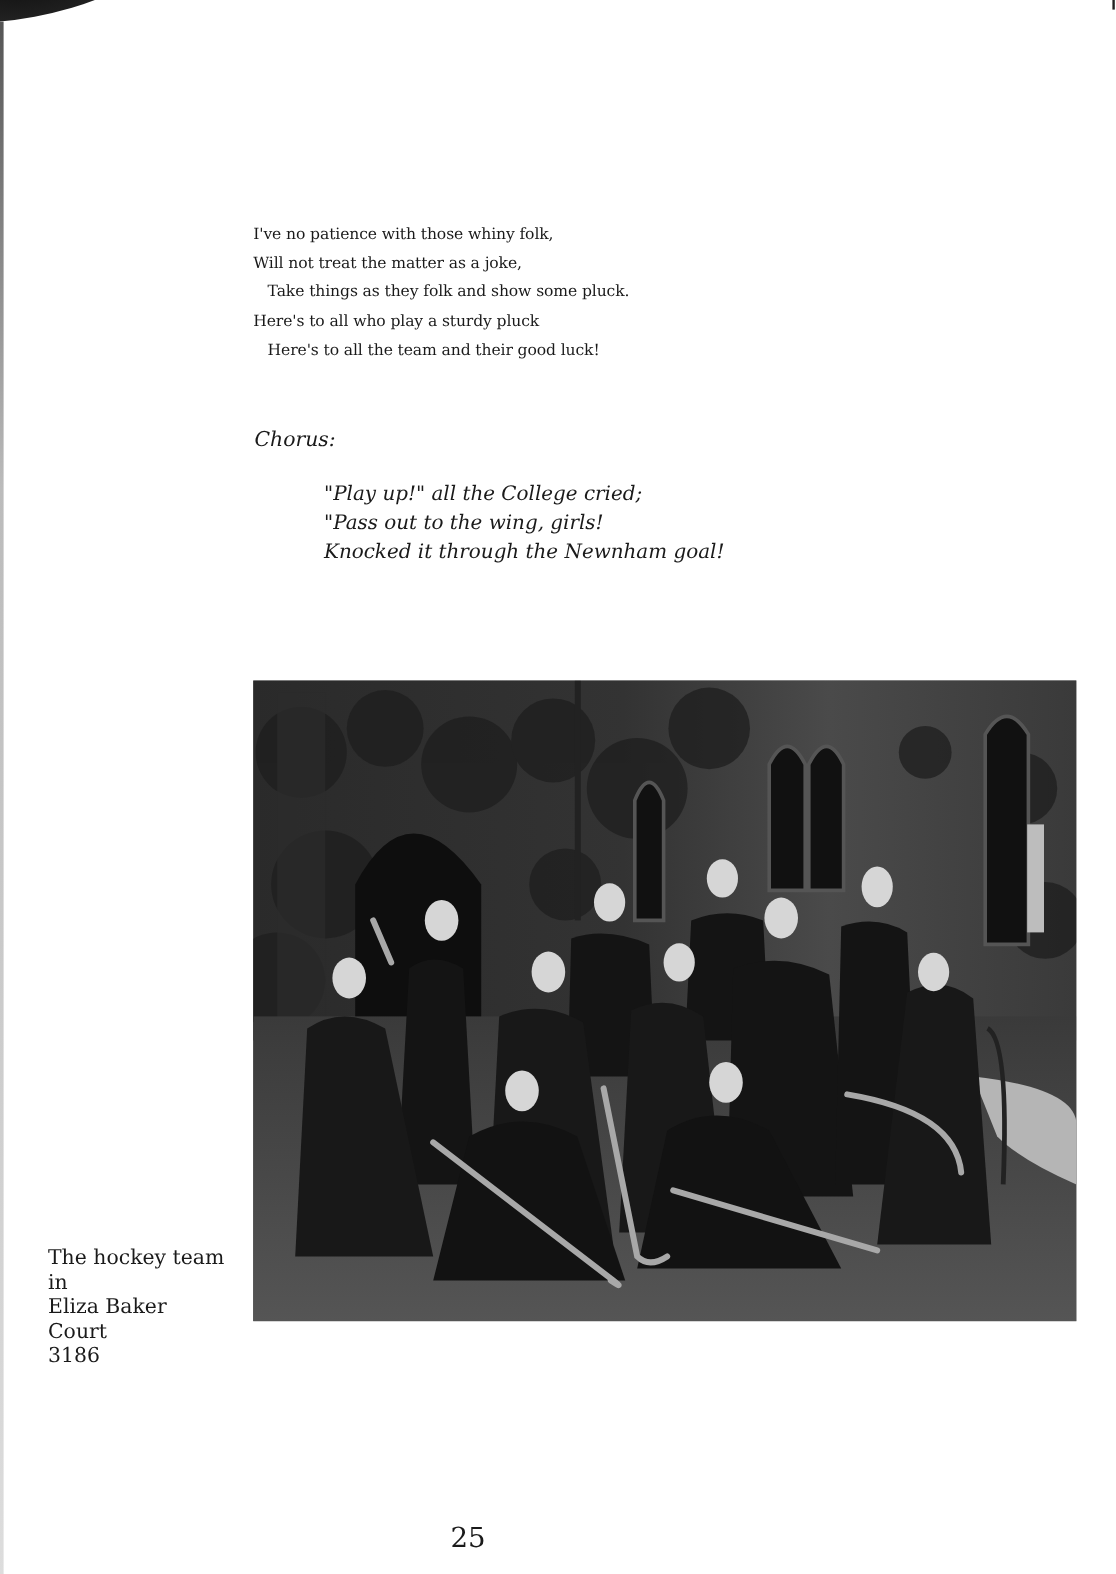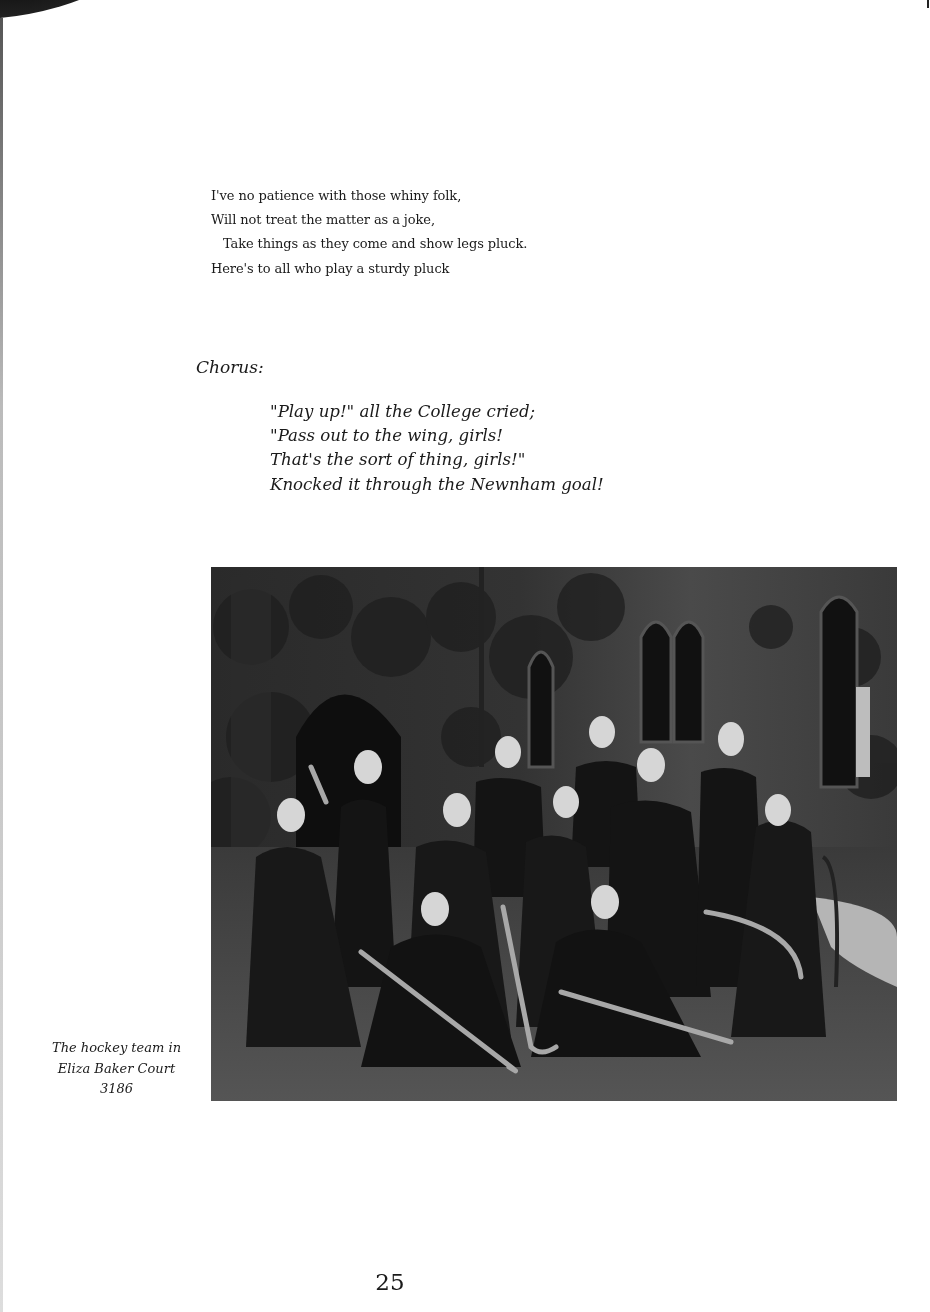--- a/index.html
+++ b/index.html
@@ -21,61 +21,61 @@
     .scan-mark-tr {
       position: absolute; left: 927px; top: 0; width: 2px; height: 8px; background: #222;
     }
     .verse {
       position: absolute; left: 211px; top: 136px;
       font-size: 13px; line-height: 24.2px; letter-spacing: -0.1px; margin-top: 48px;
     }
     .verse .line { white-space: nowrap; }
     .verse .line.indent { padding-left: 12px; }
     .chorus-label {
-      position: absolute; left: 196px; top: 355px;
+      position: absolute; left: 212px; top: 355px;
       font-style: italic; font-size: 17px; line-height: 24px;
     }
     .chorus {
       position: absolute; left: 270px; top: 400px;
       font-style: italic; font-size: 16.6px; line-height: 24.2px;
     }
     .chorus .line { white-space: nowrap; }
     .photo {
       position: absolute; left: 211px; top: 567px; width: 686px; height: 534px;
       overflow: hidden; background: #3a3a3a;
     }
     .caption {
       position: absolute; left: 40px; top: 1038px; width: 153px;
-      text-align: center; font-style: italic; font-size: 13px; line-height: 20.5px;
+      text-align: left; font-size: 17px; line-height: 20.5px;
     }
     .page-number {
       position: absolute; left: 0; top: 1268px; width: 780px; text-align: center;
       font-size: 23px; line-height: 28px;
     }
   </style>
 </head>
 <body>
 
 <div class="scan-shadow-tl"></div>
 <div class="scan-edge-left"></div>
 <div class="scan-mark-tr"></div>
 
 <div class="verse">
   <div class="line">I've no patience with those whiny folk,</div>
   <div class="line">Will not treat the matter as a joke,</div>
-  <div class="line indent">Take things as they come and show legs pluck.</div>
+  <div class="line indent">Take things as they folk and show some pluck.</div>
   <div class="line">Here's to all who play a sturdy pluck</div>
+  <div class="line indent">Here's to all the team and their good luck!</div>
 </div>
 
 <div class="chorus-label">Chorus:</div>
 
 <div class="chorus">
   <div class="line">"Play up!" all the College cried;</div>
   <div class="line">"Pass out to the wing, girls!</div>
-  <div class="line">That's the sort of thing, girls!"</div>
   <div class="line">Knocked it through the Newnham goal!</div>
 </div>
 
 <div class="photo">
   <svg width="686" height="534" viewBox="0 0 686 534" xmlns="http://www.w3.org/2000/svg">
     <defs>
       <linearGradient id="grass" x1="0" y1="0" x2="0" y2="1">
         <stop offset="0" stop-color="#3a3a3a"></stop>
         <stop offset="1" stop-color="#555"></stop>
       </linearGradient>

